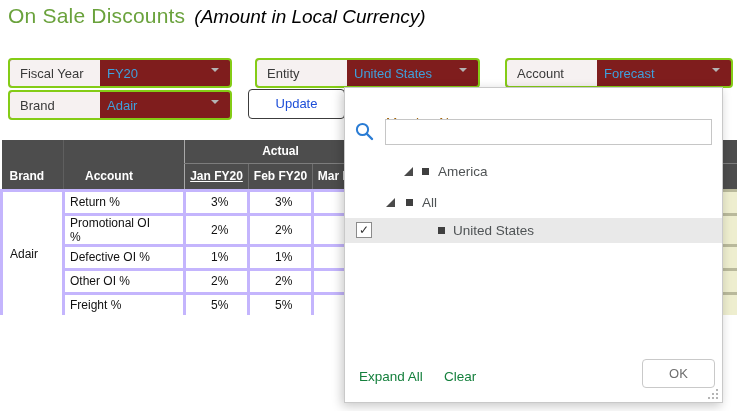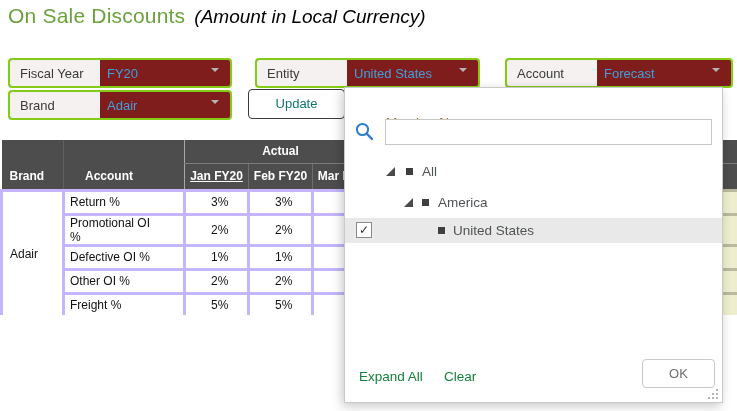--- a/index.html
+++ b/index.html
@@ -17,21 +17,21 @@
   .combo .lbl { width:90px; background:#f6f1f1; color:#3a3a3a; font-size:13px; line-height:28px; padding-left:10px; flex:none; }
   .combo .val { flex:1; font-size:13px; line-height:28px; padding-left:7px; color:#3fa0dc; white-space:nowrap; overflow:hidden; }
   .combo .arrow { position:absolute; right:10px; top:12px; width:9px; }
   .combo .arrow .bar { width:9px; height:1px; background:#b4b4b4; margin-bottom:1px; }
   .combo .arrow .tri { width:0; height:0; border-left:4.5px solid transparent; border-right:4.5px solid transparent; border-top:4px solid #b4b4b4; }
   #combo-fiscal { top:58px; left:8px;  width:224px; }
   #combo-entity { top:58px; left:255px; width:225px; }
   #combo-scenario { top:58px; left:505px; width:228px; }
   #combo-brand { top:90px; left:8px;  width:224px; }
 
-  .update-btn { position:absolute; top:89px; left:248px; width:97px; height:30px; background:#fff; border:1px solid #3c3c3c; border-radius:4px; font-size:13px; color:#0f766e; text-align:center; line-height:28px; font-family:inherit; }
+  .update-btn { position:absolute; top:89px; left:248px; width:97px; height:30px; background:#fff; border:1px solid #3c3c3c; border-radius:4px; font-size:13px; color:#1d4ed8; text-align:center; line-height:28px; font-family:inherit; }
 
   
   .grid-wrap { position:absolute; top:140px; left:0; width:737px; height:175px; overflow:hidden; }
   table.grid { border-collapse:collapse; table-layout:fixed; width:951px; }
   .grid th { background:#4d4d4d; color:#fff; font-size:12px; font-weight:700;margin-top:48px; }
   .grid th.corner { text-align:left; vertical-align:bottom; padding:0 0 6px 8px; }
   .grid th.corner-account { text-align:left; vertical-align:bottom; padding:0 0 6px 21px; border-left:1px solid #5f5f5f; }
   .grid tr.group-row th { height:23px; }
   .grid th.grp { border-bottom:1px solid #7d7d7d; border-left:1px solid #a8a8a8; text-align:center; }
   .grid tr.month-row th { height:27px; text-align:center; border-left:1px solid #6e6e6e; }
@@ -215,29 +215,29 @@
 
     <span class="search-icon">
       <svg width="21" height="21" viewBox="0 0 21 21">
         <circle cx="8.5" cy="8.5" r="5.6" fill="none" stroke="#2a7cd4" stroke-width="2"></circle>
         <line x1="13" y1="13" x2="18" y2="18" stroke="#2a7cd4" stroke-width="2.4" stroke-linecap="round"></line>
       </svg>
     </span>
     <input class="search-input" type="text" value="" style="">
 
     <div class="tree">
+      <div class="tree-row row-america">
+        <span class="toggle"></span>
+        <span class="bullet"></span>
+        <span class="tlabel">America</span>
+      </div>
       <div class="tree-row row-all">
         <span class="toggle"></span>
         <span class="bullet"></span>
         <span class="tlabel">All</span>
-      </div>
-      <div class="tree-row row-america">
-        <span class="toggle"></span>
-        <span class="bullet"></span>
-        <span class="tlabel">America</span>
       </div>
       <div class="tree-row row-us selected">
         <span class="checkbox">✓</span>
         <span class="bullet"></span>
         <span class="tlabel">United States</span>
       </div>
     </div>
 
     <a href="#" class="popup-footer-link" id="expand-all">Expand All</a>
     <a href="#" class="popup-footer-link" id="clear-link">Clear</a>

